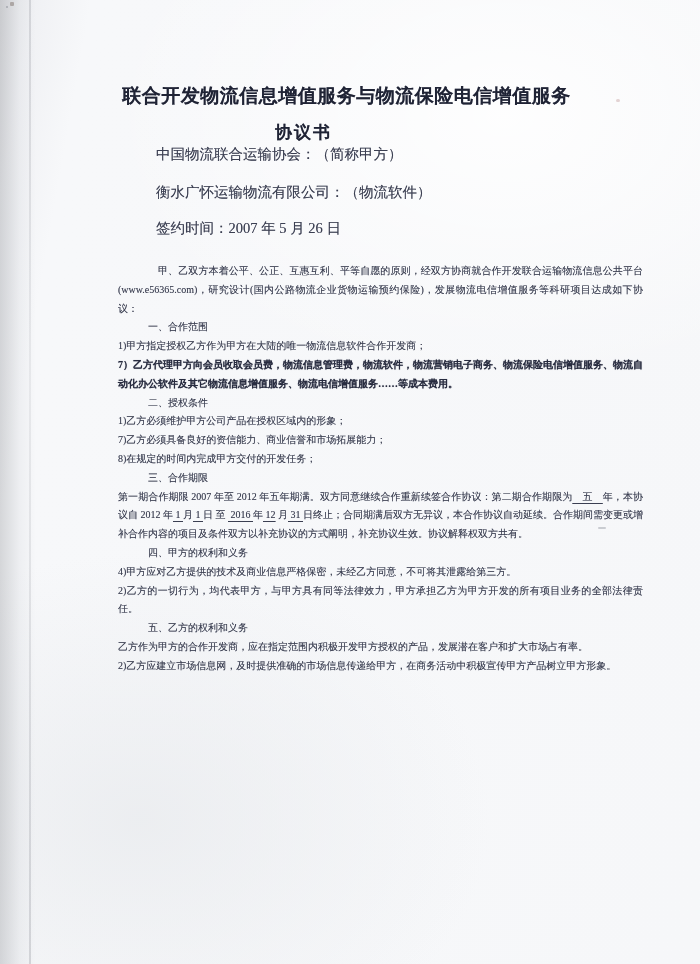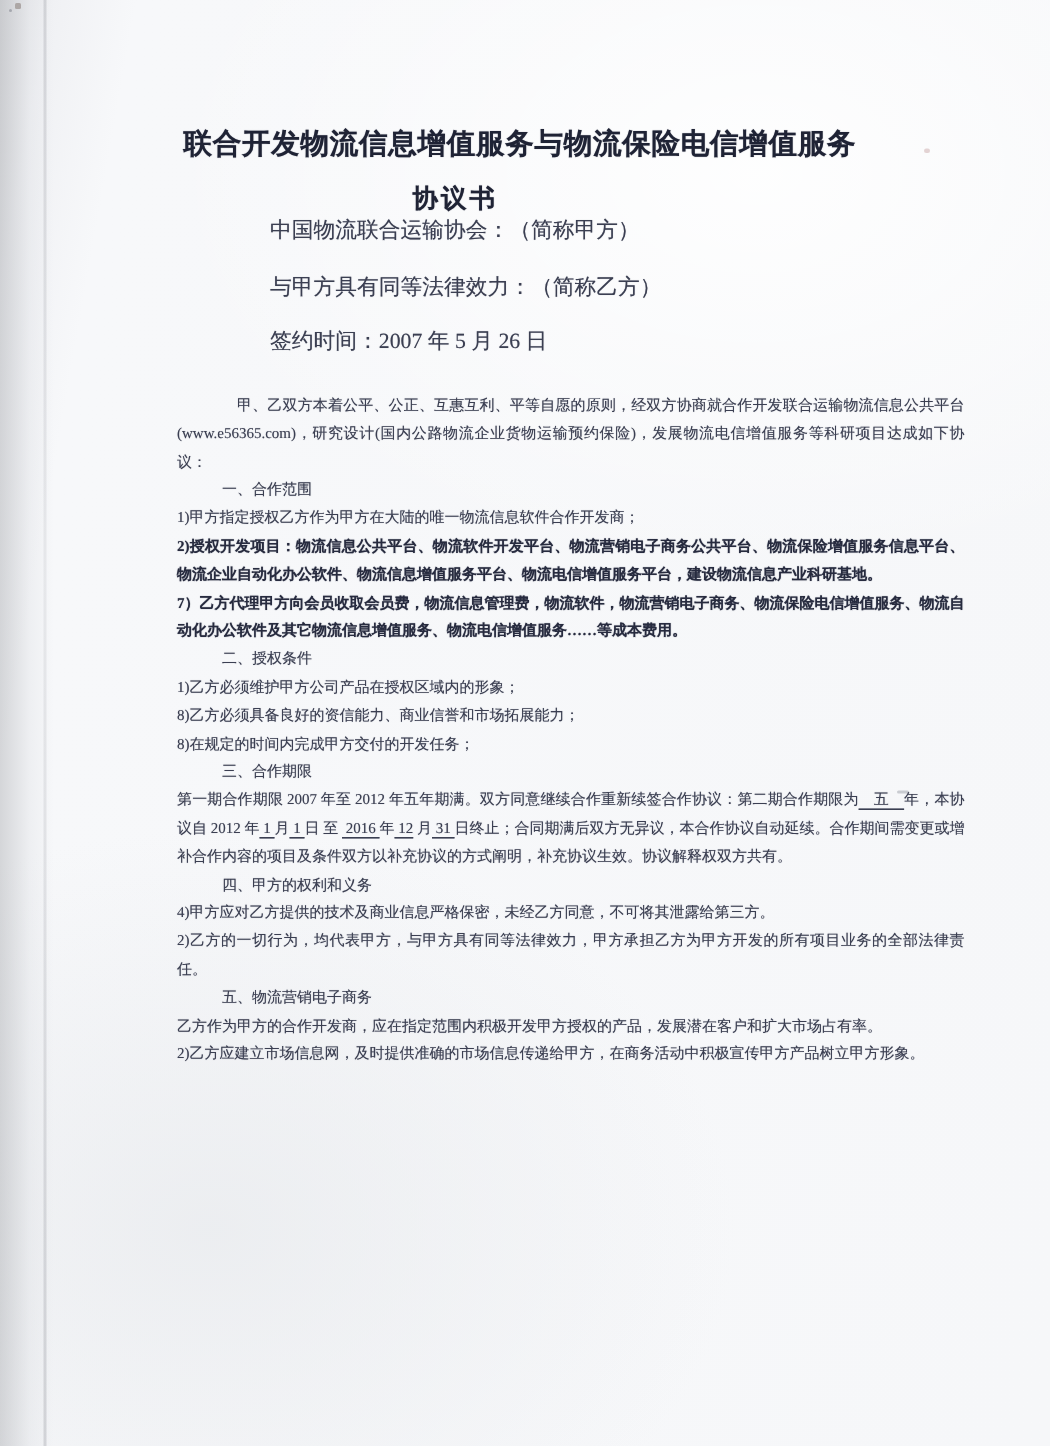--- a/index.html
+++ b/index.html
@@ -32,21 +32,21 @@
   .title1{
     position:absolute;top:83px;left:0;width:693px;margin:0;
     text-align:center;font-size:19px;font-weight:bold;color:var(--title-ink);
     letter-spacing:.5px;text-shadow:0 0 .6px rgba(31,35,53,.6);
   }
   .title2{
     position:absolute;top:121px;left:0;width:607px;margin:0;
     text-align:center;font-size:17px;font-weight:bold;color:var(--title-ink);
     letter-spacing:2px;text-shadow:0 0 .6px rgba(31,35,53,.6);
   }
-  .parties{position:absolute;left:156px;top:146px;margin-left:24px;}
+  .parties{position:absolute;left:156px;top:146px;}
   .parties p{
     margin:0;font-size:14.5px;line-height:17px;color:var(--ink);
     text-shadow:0 0 .5px rgba(59,63,82,.5);
   }
   .parties .pa{margin-bottom:21px;}
   .parties .pb{margin-bottom:19px;}
 
   .docbody{
     position:absolute;left:118px;top:262px;width:525px;
     font-size:10px;line-height:18.8px;color:var(--ink);
@@ -68,36 +68,35 @@
   <div class="speck s1"></div>
   <div class="speck s2"></div>
   <div class="speck s3"></div>
   <div class="speck s4"></div>
 
   <h1 class="title1">联合开发物流信息增值服务与物流保险电信增值服务</h1>
   <h2 class="title2">协议书</h2>
 
   <div class="parties">
     <p class="pa">中国物流联合运输协会：（简称甲方）</p>
-    <p class="pb">与甲方具有同等法律效力：（简称乙方）</p>
+    <p class="pb">衡水广怀运输物流有限公司：（物流软件）</p>
     <p class="pd">签约时间：2007 年 5 月 26 日</p>
   </div>
 
   <div class="docbody" id="doc-body">
       <p class="para">甲、乙双方本着公平、公正、互惠互利、平等自愿的原则，经双方协商就合作开发联合运输物流信息公共平台(www.e56365.com)，研究设计(国内公路物流企业货物运输预约保险)，发展物流电信增值服务等科研项目达成如下协议：</p>
       <p class="heading">一、合作范围</p>
       <p class="item">1)甲方指定授权乙方作为甲方在大陆的唯一物流信息软件合作开发商；</p>
-      <p class="item b">2)授权开发项目：物流信息公共平台、物流软件开发平台、物流营销电子商务公共平台、物流保险增值服务信息平台、物流企业自动化办公软件、物流信息增值服务平台、物流电信增值服务平台，建设物流信息产业科研基地。</p>
       <p class="item b">7）乙方代理甲方向会员收取会员费，物流信息管理费，物流软件，物流营销电子商务、物流保险电信增值服务、物流自动化办公软件及其它物流信息增值服务、物流电信增值服务……等成本费用。</p>
       <p class="heading">二、授权条件</p>
       <p class="item">1)乙方必须维护甲方公司产品在授权区域内的形象；</p>
-      <p class="item">8)乙方必须具备良好的资信能力、商业信誉和市场拓展能力；</p>
+      <p class="item">7)乙方必须具备良好的资信能力、商业信誉和市场拓展能力；</p>
       <p class="item">8)在规定的时间内完成甲方交付的开发任务；</p>
       <p class="heading">三、合作期限</p>
       <p class="item"><span>第一期合作期限 2007 年至 2012 年五年期满。双方同意继续合作重新续签合作协议：第二期合作期限为</span><span class="u">　五　</span><span>年，本协议自 2012 年</span><span class="u"> 1 </span><span>月</span><span class="u"> 1 </span><span>日 至 </span><span class="u"> 2016 </span><span>年</span><span class="u"> 12</span><span> 月</span><span class="u"> 31 </span><span>日终止；合同期满后双方无异议，本合作协议自动延续。合作期间需变更或增补合作内容的项目及条件双方以补充协议的方式阐明，补充协议生效。协议解释权双方共有。</span></p>
       <p class="heading">四、甲方的权利和义务</p>
       <p class="item">4)甲方应对乙方提供的技术及商业信息严格保密，未经乙方同意，不可将其泄露给第三方。</p>
       <p class="item">2)乙方的一切行为，均代表甲方，与甲方具有同等法律效力，甲方承担乙方为甲方开发的所有项目业务的全部法律责任。</p>
-      <p class="heading">五、物流营销电子商务</p>
+      <p class="heading">五、乙方的权利和义务</p>
       <p class="item">乙方作为甲方的合作开发商，应在指定范围内积极开发甲方授权的产品，发展潜在客户和扩大市场占有率。</p>
       <p class="item">2)乙方应建立市场信息网，及时提供准确的市场信息传递给甲方，在商务活动中积极宣传甲方产品树立甲方形象。</p>
     </div>
 </div>
 
 </body></html>

